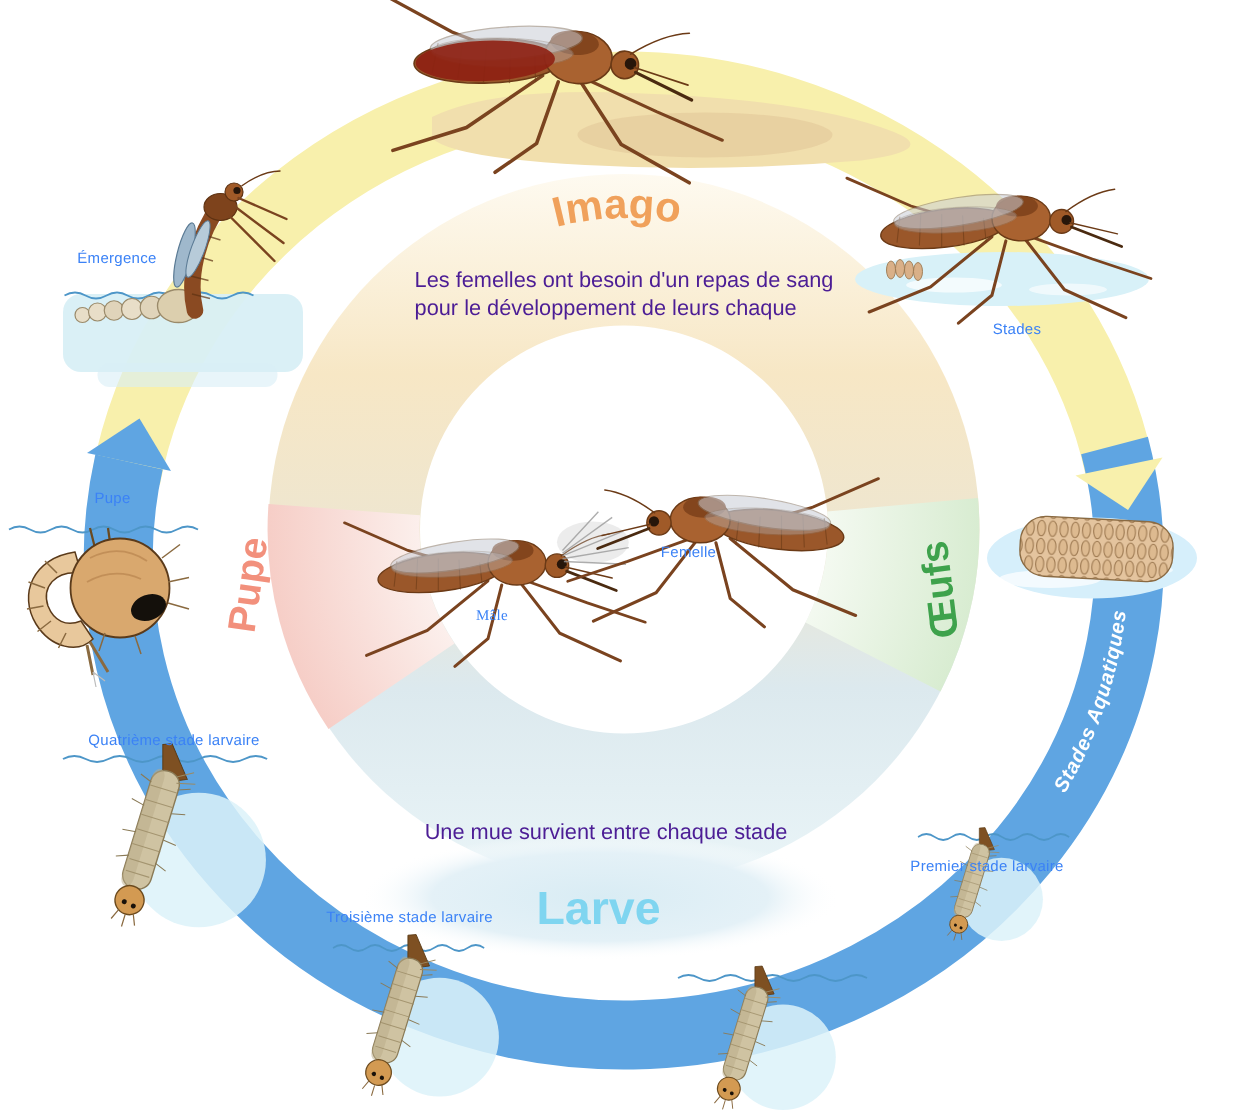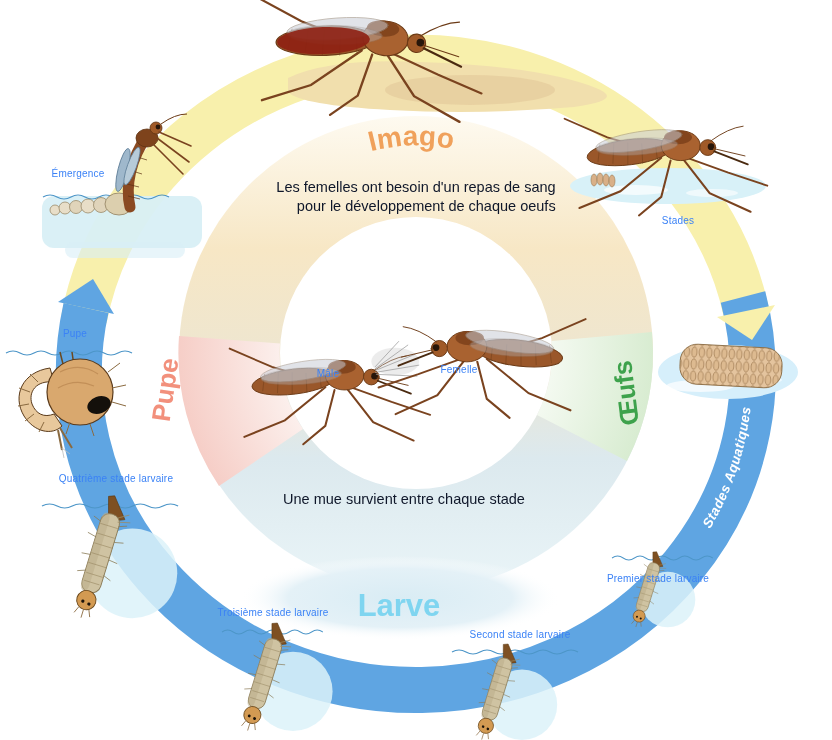--- a/index.html
+++ b/index.html
@@ -1,22 +1,22 @@
 <!DOCTYPE html>
 <html><head>
 <meta charset="utf-8">
 <style>
   html,body{margin:0;padding:0;background:#fff;}
   #stage{position:relative;width:832px;height:740px;overflow:hidden;
          font-family:"Liberation Sans","DejaVu Sans",sans-serif;background:#fff;}
   #stage svg{position:absolute;left:0;top:0;}
   .lbl{position:absolute;transform:translate(-50%,-50%);font-size:10px;color:#3b82f6;
        white-space:nowrap;letter-spacing:.2px;}
-  .note{position:absolute;transform:translateX(-50%);text-align:right;font-size:14.5px;
-        line-height:18.5px;color:#0f172a;white-space:nowrap;}
+  .note{position:absolute;transform:translateX(-50%);text-align:left;font-size:14.5px;
+        line-height:18.5px;color:#4c1d95;white-space:nowrap;}
   .svgtext{font-family:"Liberation Sans","DejaVu Sans",sans-serif;}
 </style>
 </head>
 <body>
 
 <div id="stage">
 
 <svg width="832" height="740" viewBox="0 0 832 740">
   <defs>
     <linearGradient id="discGrad" gradientUnits="userSpaceOnUse" x1="0" y1="116" x2="0" y2="592">
@@ -197,28 +197,27 @@
   <text class="svgtext" font-size="26" font-weight="bold" fill="#F2907C" text-anchor="middle" transform="translate(174,391) rotate(-82)">Pupe</text>
   <text class="svgtext" font-size="26" font-weight="bold" fill="#3EA24C" text-anchor="middle" transform="translate(635,392) rotate(-97)">Œufs</text>
   <text class="svgtext" font-size="13.5" font-style="italic" font-weight="bold" fill="#FFFFFF" letter-spacing="0.5">
     <textPath href="#aquaArc" startOffset="6%">Stades Aquatiques</textPath>
   </text>
 </svg>
 
 <div class="lbl" style="left:78px;top:173px;">Émergence</div>
 <div class="lbl" style="left:678px;top:220px;">Stades</div>
 <div class="lbl" style="left:75px;top:333px;">Pupe</div>
-<div class="lbl" style="left:116px;top:478px;">Quatrième stade larvaire</div>
+<div class="lbl" style="left:116px;top:494px;">Quatrième stade larvaire</div>
 <div class="lbl" style="left:273px;top:612px;">Troisième stade larvaire</div>
-<div class="lbl" style="left:520px;top:634px;">Second stade larvaire</div>
 <div class="lbl" style="left:658px;top:544px;margin-top:34px;">Premier stade larvaire</div>
-<div class="lbl" style="left:328px;top:373px;">Mâle</div>
+<div class="lbl" style="left:328px;top:411px;font-family:Liberation Serif, serif;">Mâle</div>
 <div class="lbl" style="left:459px;top:369px;">Femelle</div>
 
 <div class="note" style="left:416px;top:178px;">
   <div>Les femelles ont besoin d'un repas de sang</div>
-  <div>pour le développement de chaque oeufs</div>
+  <div>pour le développement de leurs chaque</div>
 </div>
-<div class="note" style="left:404px;top:490px;">
+<div class="note" style="left:404px;top:546px;">
   <div>Une mue survient entre chaque stade</div>
 </div>
 
 </div>
 
 </body></html>

